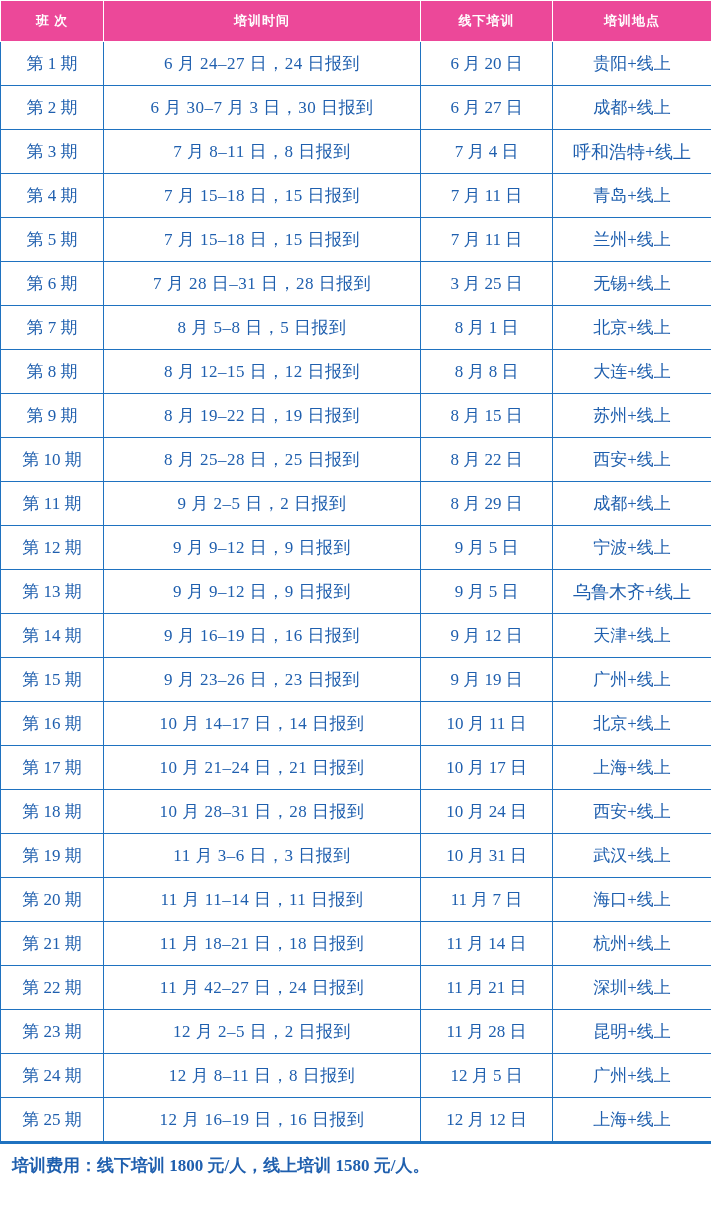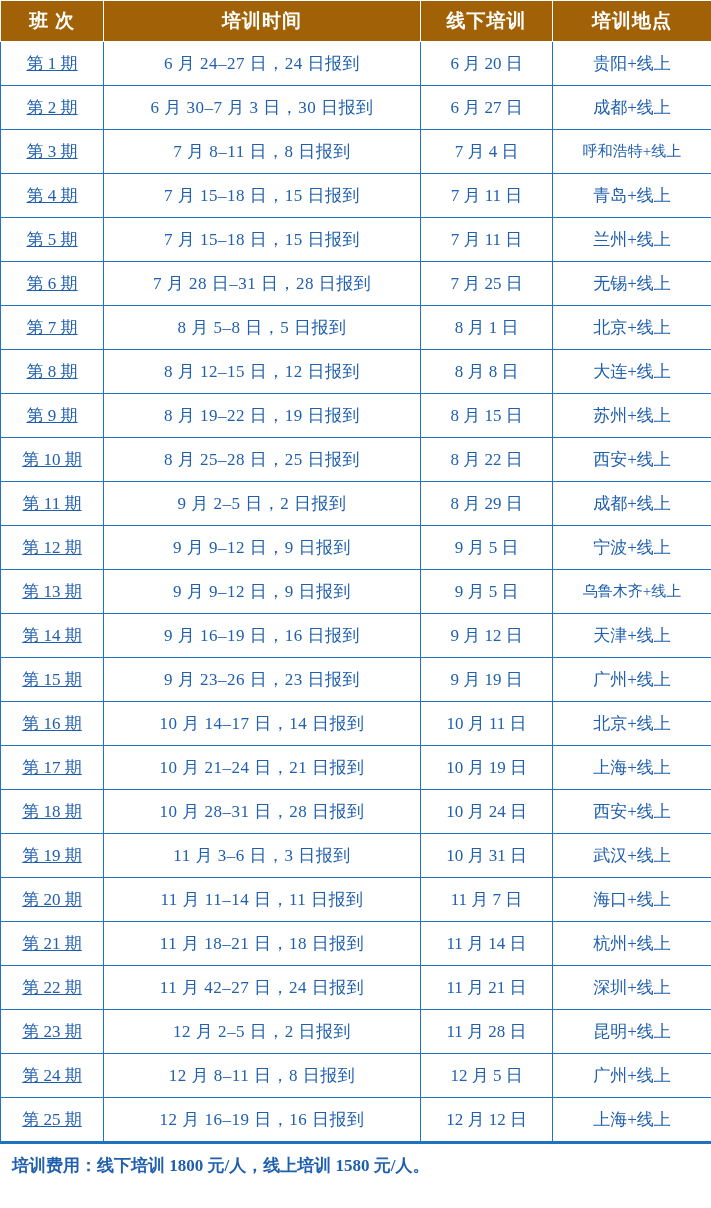--- a/index.html
+++ b/index.html
@@ -20,44 +20,44 @@
     width: 711px;
     border-collapse: collapse;
     table-layout: fixed;
   }
   table.schedule col.c0 { width: 103px; }
   table.schedule col.c1 { width: 317px; }
   table.schedule col.c2 { width: 132px; }
   table.schedule col.c3 { width: 159px; }
 
   table.schedule th {
-    background: #a16207;
+    background: #ec4899;
     color: #ffffff;
     font-weight: bold;
-    font-size: 19px;
+    font-size: 13px;
     height: 38px;
     border: 1px solid #ffffff;
     letter-spacing: 1px;
     text-align: center;
     vertical-align: middle;
   }
   table.schedule td {
     border: 1px solid #1f72c0;
     height: 41px;
     text-align: center;
     vertical-align: middle;
     font-size: 17px;
     color: #1f5fae;
     white-space: nowrap;
   }
-  td.col-term { font-size: 17px; text-decoration: underline; }
+  td.col-term { font-size: 17px; }
   td.col-time { font-size: 17px; letter-spacing: 0.5px; }
   td.col-deadline { font-size: 17px; }
   td.col-place { font-size: 17px; }
-  td.col-place.small { font-size: 15px; }
+  td.col-place.small { font-size: 18px; }
 
   .footer {
     border-top: 2px solid #1f72c0;
     padding: 10px 0 6px 0;
     color: #1f5fae;
   }
   .footer .line1 {
     font-size: 17px;
     font-weight: bold;
     padding-left: 12px;
@@ -110,21 +110,21 @@
         </tr>
         <tr>
           <td class="col-term">第 5 期</td>
           <td class="col-time">7 月 15–18 日，15 日报到</td>
           <td class="col-deadline">7 月 11 日</td>
           <td class="col-place">兰州+线上</td>
         </tr>
         <tr>
           <td class="col-term">第 6 期</td>
           <td class="col-time">7 月 28 日–31 日，28 日报到</td>
-          <td class="col-deadline">7 月 25 日</td>
+          <td class="col-deadline">3 月 25 日</td>
           <td class="col-place">无锡+线上</td>
         </tr>
         <tr>
           <td class="col-term">第 7 期</td>
           <td class="col-time">8 月 5–8 日，5 日报到</td>
           <td class="col-deadline">8 月 1 日</td>
           <td class="col-place">北京+线上</td>
         </tr>
         <tr>
           <td class="col-term">第 8 期</td>
@@ -176,21 +176,21 @@
         </tr>
         <tr>
           <td class="col-term">第 16 期</td>
           <td class="col-time">10 月 14–17 日，14 日报到</td>
           <td class="col-deadline">10 月 11 日</td>
           <td class="col-place">北京+线上</td>
         </tr>
         <tr>
           <td class="col-term">第 17 期</td>
           <td class="col-time">10 月 21–24 日，21 日报到</td>
-          <td class="col-deadline">10 月 19 日</td>
+          <td class="col-deadline">10 月 17 日</td>
           <td class="col-place">上海+线上</td>
         </tr>
         <tr>
           <td class="col-term">第 18 期</td>
           <td class="col-time">10 月 28–31 日，28 日报到</td>
           <td class="col-deadline">10 月 24 日</td>
           <td class="col-place">西安+线上</td>
         </tr>
         <tr>
           <td class="col-term">第 19 期</td>

